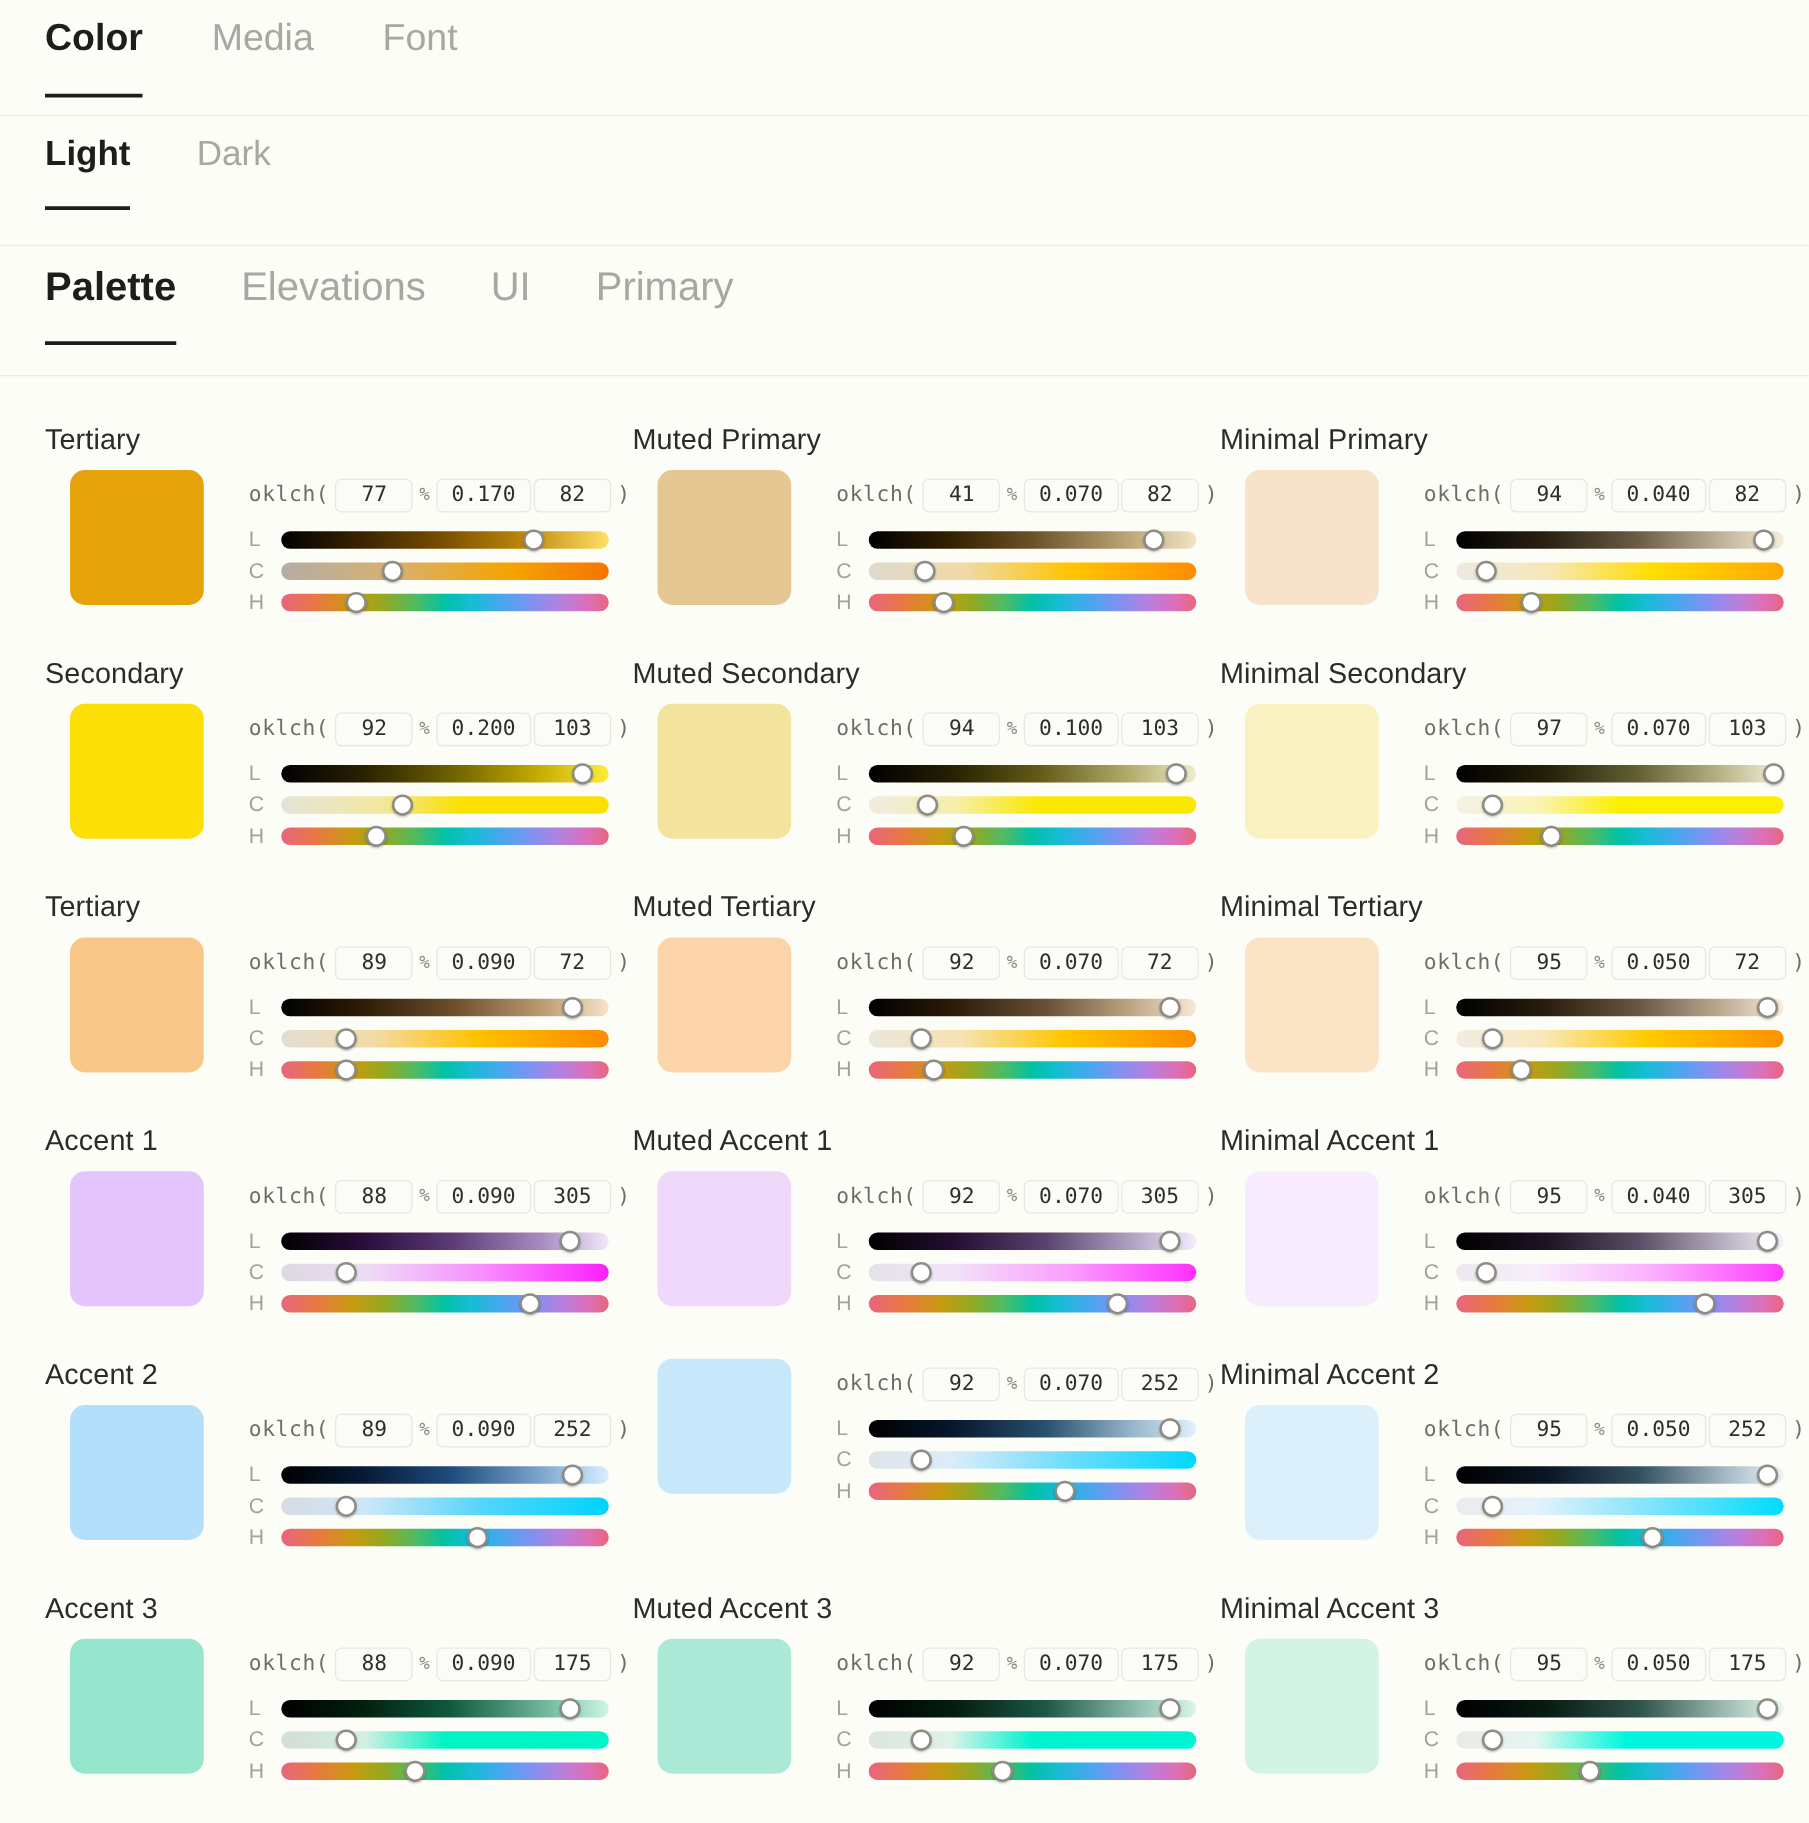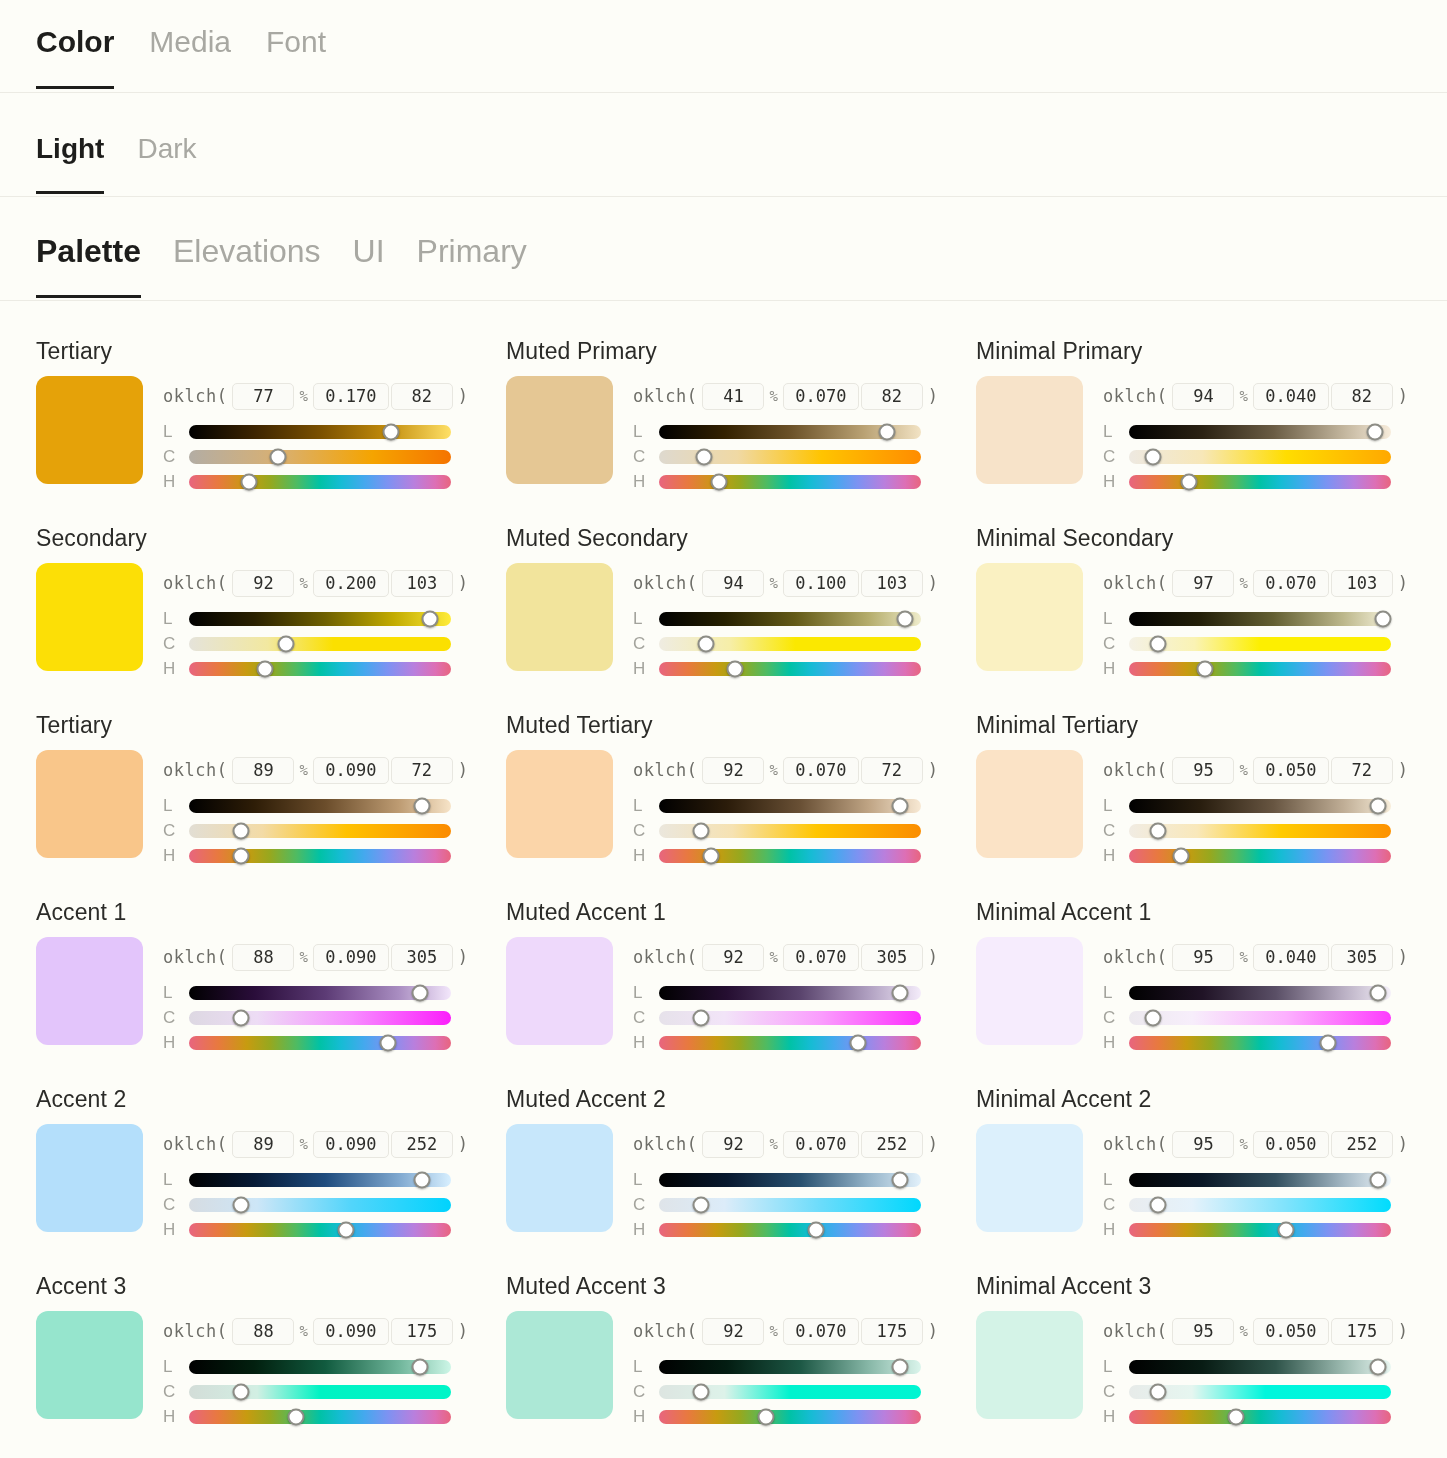--- a/index.html
+++ b/index.html
@@ -9,24 +9,25 @@
     height: 1458px;
     background: #fdfdf8;
     font-family: "Liberation Sans", sans-serif;
     -webkit-font-smoothing: antialiased;
     overflow: hidden;
   }
 
   
   .nav-strip {
     display: flex;
-    align-items: flex-end;
+    align-items: flex-start;
     border-bottom: 1px solid #ecebe4;
-    padding: 3px 36px;
+    padding: 16px 36px;
     position: relative;
+    gap: 20px;
   }
   .nav-l1 { height: 93px; }
   .nav-l2 { height: 104px; }
   .nav-l3 { height: 104px; }
 
   .nav-item {
     position: relative;
     color: #a8a8a2;
     cursor: pointer;
     padding-bottom: 0;
@@ -65,21 +66,22 @@
     font-size: 23px;
     color: #2b2b28;
     margin-bottom: 12px;
     line-height: 1.1;
     letter-spacing: 0.1px;
   }
 
   .swatch-body {
     display: flex;
     align-items: flex-start;
-    gap: 20px;
+    gap: 36px;
+    margin-left: 20px;
   }
 
   .swatch-chip {
     width: 107px;
     height: 108px;
     border-radius: 12px;
     flex: none;
   }
 
   .controls { flex: 1; padding-top: 6px; }
@@ -673,21 +675,20 @@
           <span class="slider-label">H</span>
           <div class="track" style="background:linear-gradient(90deg,#e8657f 0%,#e8793f 11%,#c79b10 22%,#96a81f 31%,#4fbb62 41%,#00c2a6 50%,#16bcd4 58%,#45a8ee 67%,#7e92f2 76%,#b97fdd 86%,#dd6fb5 94%,#e8657f 100%)">
             <div class="thumb" style="left:60%"></div>
           </div>
         </div>
 
       </div>
     </div>
     </div>
     <div class="swatch-card">
-    <div class="swatch-title">Muted Accent 2</div>
     <div class="swatch-body">
       <div class="swatch-chip" style="background:#c7e7fb"></div>
       <div class="controls">
 
         <div class="oklch-row">
           <span class="oklch-fn">oklch(</span>
           <span class="num-field">92</span>
           <span class="oklch-pct">%</span>
           <span class="num-field wide">0.070</span>
           <span class="num-field">252</span>

